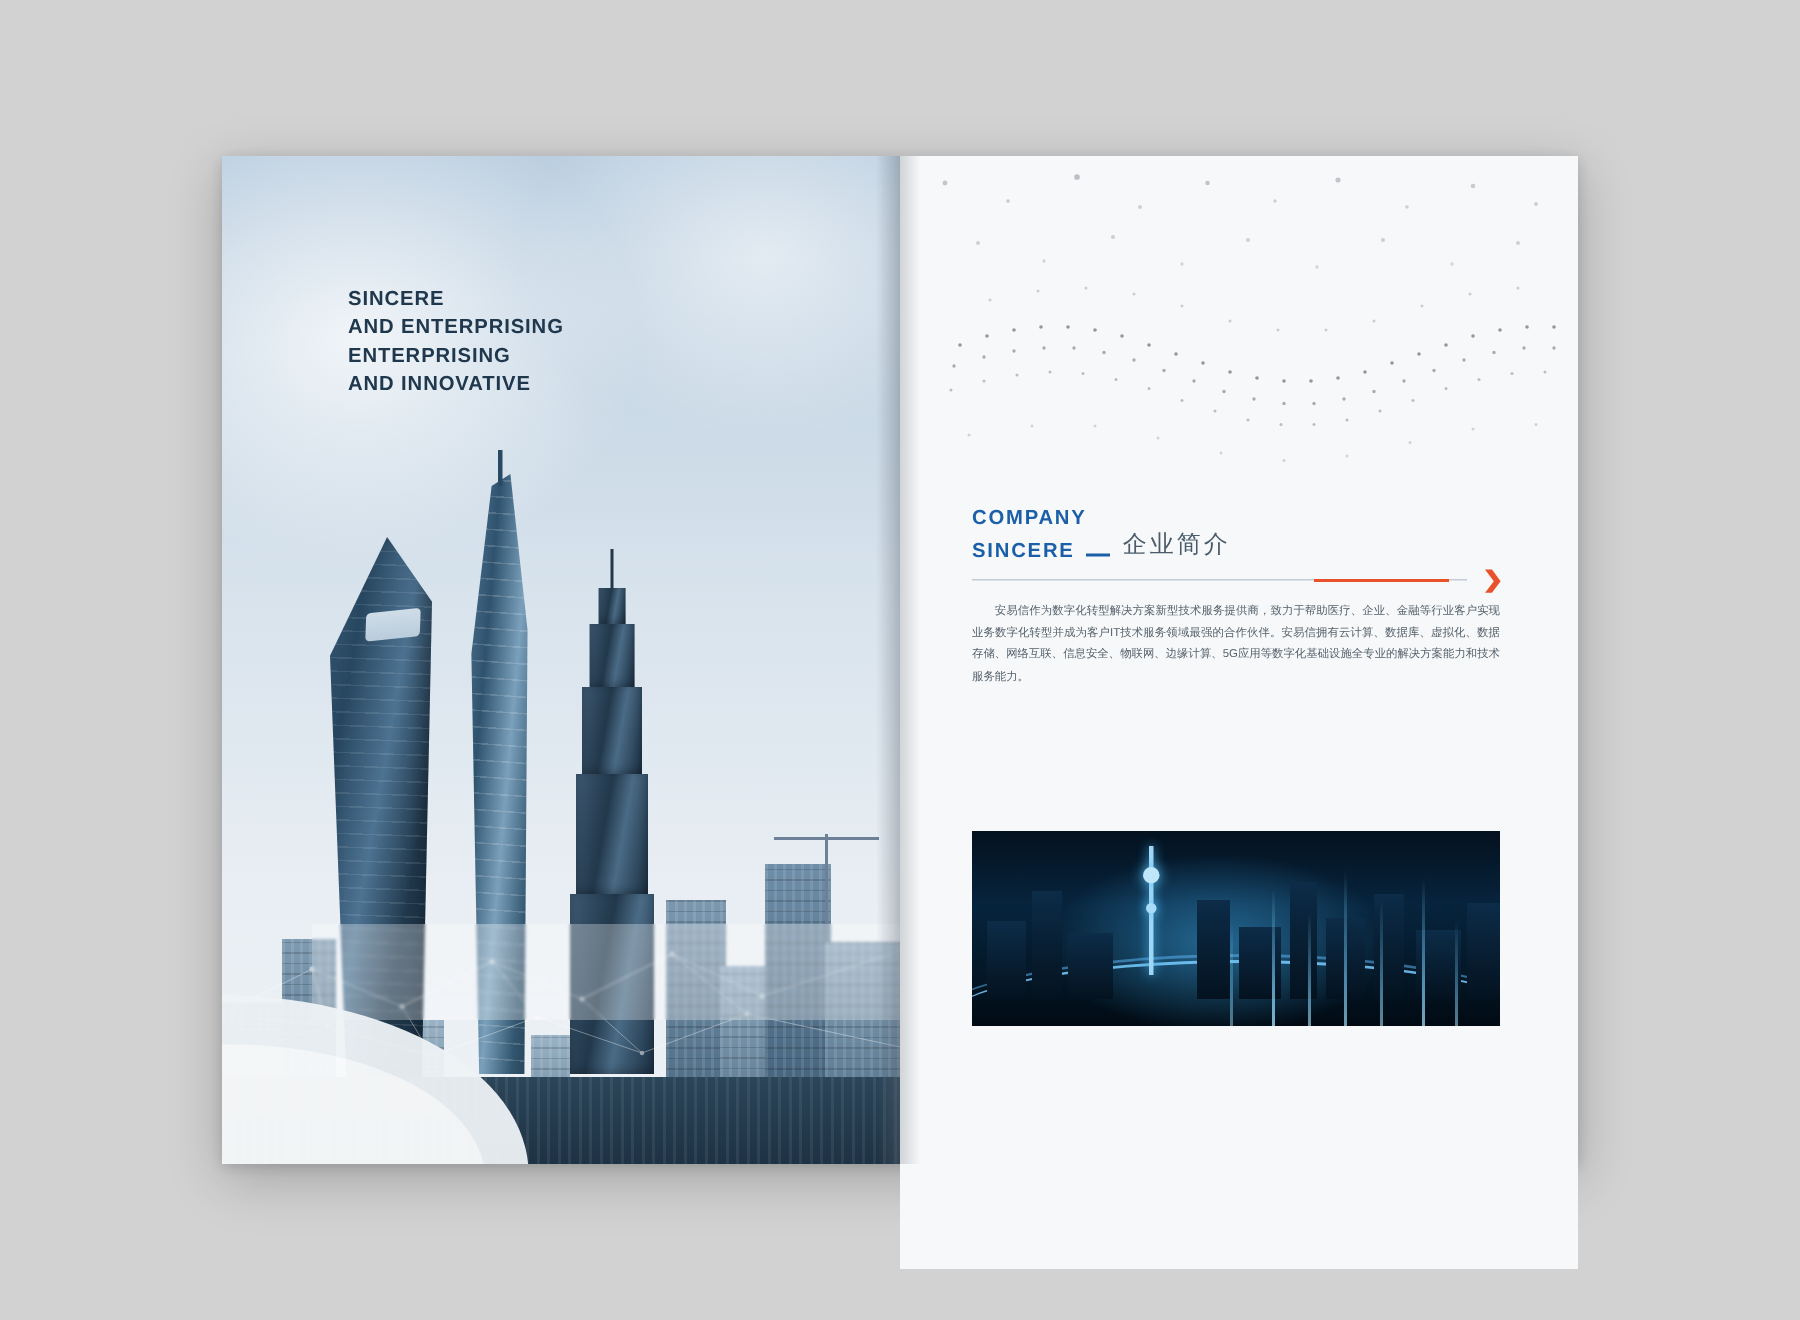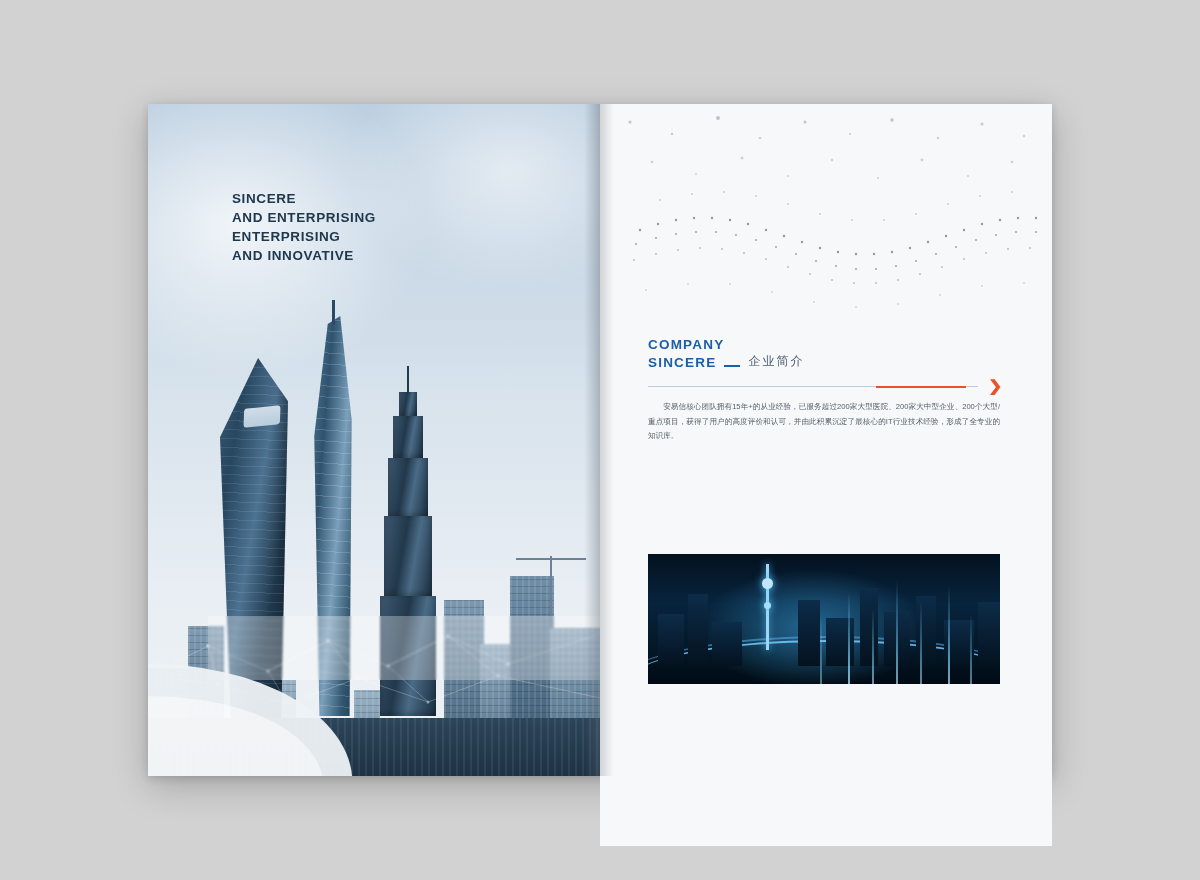--- a/index.html
+++ b/index.html
@@ -188,21 +188,21 @@
     font-weight:bold;
     font-size:13.5px;
     letter-spacing:1.2px;
     line-height:1.28;
   }
   .sec-row{display:flex;align-items:flex-end;gap:8px;}
   .sec-dash{
     width:16px;height:2px;background:#1b5fa8;margin-bottom:4px;
   }
   .sec-sub{
-    color:#4a5c6b;font-size:12px;letter-spacing:2px;margin-bottom:1px;font-family:Liberation Mono, monospace;
+    color:#4a5c6b;font-size:16px;letter-spacing:2px;margin-bottom:1px;font-family:Liberation Mono, monospace;
   }
   .rule-wrap{
     position:absolute;left:48px;top:278px;width:352px;height:10px;
   }
   .rule{
     position:absolute;left:0;top:4px;width:330px;height:1px;background:#c3ccd4;
   }
   .rule-accent{
     position:absolute;left:228px;top:3.5px;width:90px;height:2px;background:#e8512a;
   }
@@ -482,21 +482,21 @@
       </div>
     </div>
 
     <div class="rule-wrap">
       <div class="rule"></div>
       <div class="rule-accent"></div>
       <div class="arrow">❯</div>
     </div>
 
     <div class="body-copy">
-      <p>安易信核心团队拥有15年+的从业经验，已服务超过200家大型医院、200家大中型企业、200个大型/重点项目，获得了用户的高度评价和认可，并由此积累沉淀了最核心的IT行业技术经验，形成了全专业的知识库。</p>
+      <p>安易信作为数字化转型解决方案新型技术服务提供商，致力于帮助医疗、企业、金融等行业客户实现业务数字化转型并成为客户IT技术服务领域最强的合作伙伴。安易信拥有云计算、数据库、虚拟化、数据存储、网络互联、信息安全、物联网、边缘计算、5G应用等数字化基础设施全专业的解决方案能力和技术服务能力。</p>
     </div>
 
     <div class="night-photo">
       <div class="np-glow"></div>
       <div class="np-road2"></div>
       <div class="np-road"></div>
       <div class="np-blk" style="left:10px;width:26px;height:52px;"></div>
       <div class="np-blk" style="left:40px;width:20px;height:72px;"></div>
       <div class="np-blk" style="left:64px;width:30px;height:44px;"></div>
       <div class="np-blk" style="left:150px;width:22px;height:66px;"></div>

